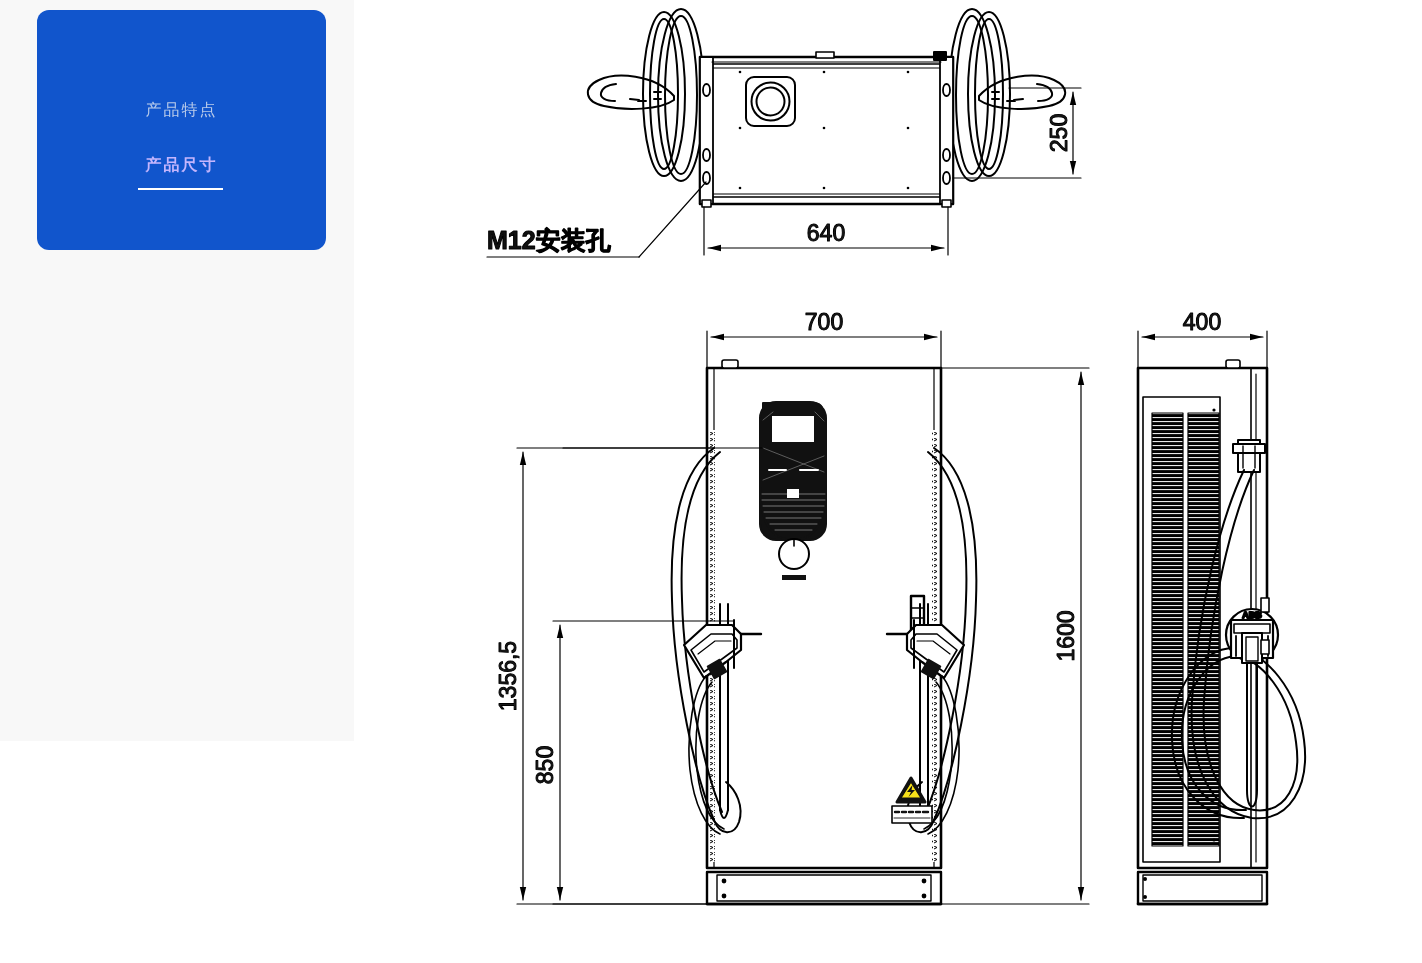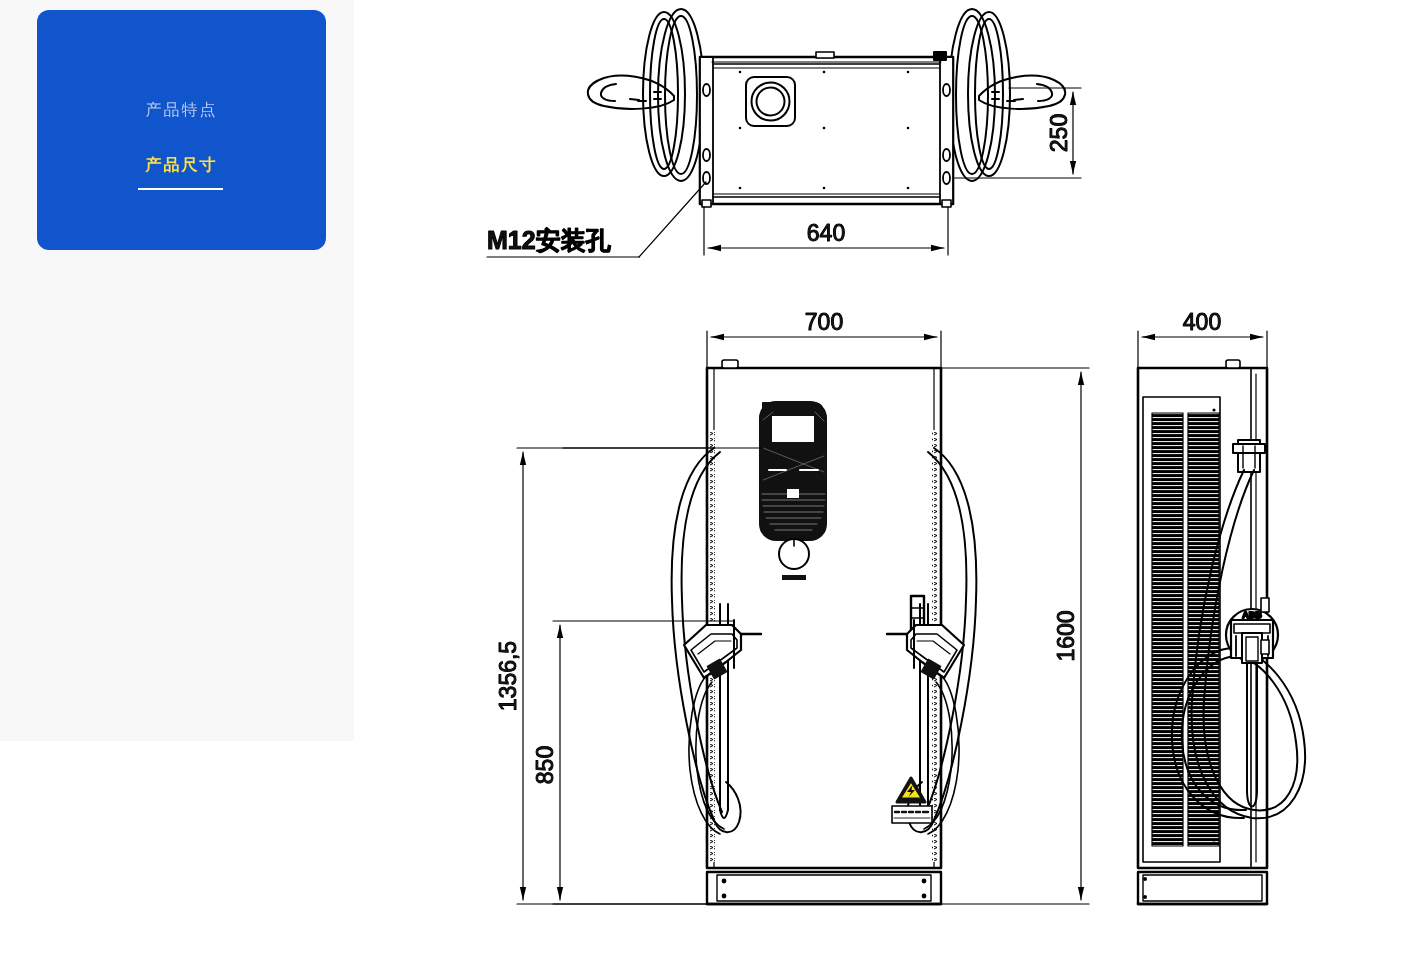--- a/index.html
+++ b/index.html
@@ -19,21 +19,21 @@
   }
   .nav-card{
     position:absolute;left:37px;top:10px;width:289px;height:240px;
     background:#1155cc;border-radius:12px;
   }
   .nav-item{
     position:absolute;left:0;width:289px;text-align:center;
     font-size:16px;letter-spacing:2px;
   }
   .nav-item.inactive{top:90px;color:#b9cbea;font-weight:400;}
-  .nav-item.active{top:145px;color:#fde047;font-weight:700;}
+  .nav-item.active{top:145px;color:#c4b5fd;font-weight:700;}
   .nav-underline{
     position:absolute;left:101px;top:178px;width:85px;height:2px;
     background:#ffffff;
   }
 
   
   .drawing{
     position:absolute;left:354px;top:0;width:1068px;height:963px;
     background:#ffffff;
   }

